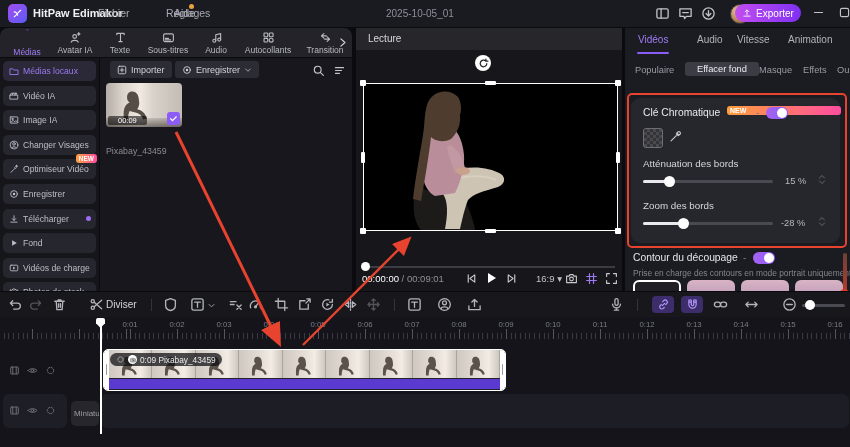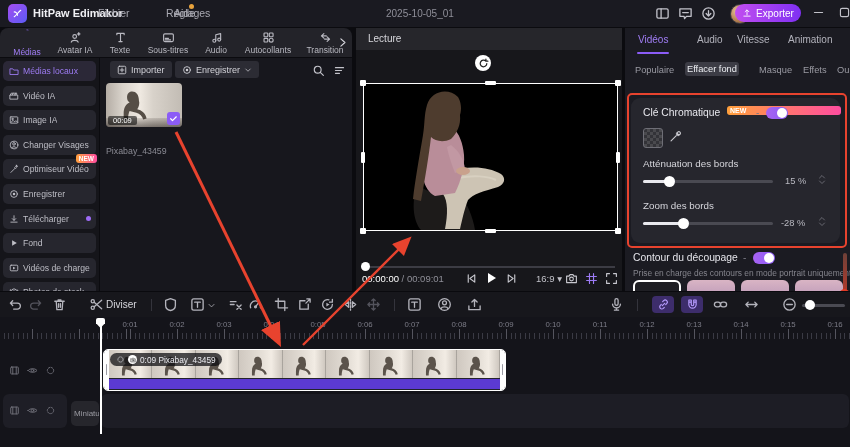--- a/index.html
+++ b/index.html
@@ -34,21 +34,21 @@
   .sbtn.active{background:#2b2837;color:#9d7bf2;}
   .badge-new{position:absolute;right:-1px;top:-5px;background:linear-gradient(90deg,#ffa03c,#ff4da0);color:#fff;font-size:6.5px;font-weight:bold;padding:1px 3px;border-radius:3px;}
   .dot-purple{position:absolute;right:5px;top:7px;width:5px;height:5px;border-radius:50%;background:#9d6bf5;}
 
   
   .media{position:absolute;left:100px;top:58px;width:252px;height:233px;background:#17171d;overflow:hidden;}
   .mbtn{position:absolute;height:17px;border-radius:3px;background:#2c2c34;color:#d2d2d8;font-size:9px;display:flex;align-items:center;gap:4px;padding:0 7px;}
   .thumb{position:absolute;left:6px;top:25px;width:76px;height:44px;border-radius:4px;overflow:hidden;background:linear-gradient(90deg,#b4ada5 0%,#d9d3cb 22%,#efe9e1 45%,#d8d2ca 62%,#c2bcb4 100%);}
   .thumb .floor{position:absolute;left:0;bottom:0;width:100%;height:9px;background:linear-gradient(180deg,rgba(60,50,45,.15),rgba(40,32,28,.55));}
   .thumb .sil{position:absolute;left:10px;bottom:3px;color:#564e46;}
-  .dur-chip{position:absolute;left:2px;bottom:2px;background:rgba(0,0,0,.55);color:#fff;font-size:7.5px;padding:0 5px;border-radius:2px;}
+  .dur-chip{position:absolute;left:2px;bottom:2px;background:rgba(0,0,0,.55);color:#fff;font-size:7.5px;padding:0 10px;border-radius:2px;}
   .check-badge{position:absolute;right:2px;bottom:2px;width:13px;height:13px;border-radius:3px;background:#8b5cf6;color:#fff;display:flex;align-items:center;justify-content:center;}
   .thumb-name{position:absolute;left:6px;top:72px;font-size:8.8px;color:#8a8a93;margin-top:16px;}
 
   
   .preview{position:absolute;left:356px;top:28px;width:266px;height:263px;background:#17171b;overflow:hidden;}
   .pv-head{position:absolute;left:0;top:0;width:100%;height:22px;background:#26262b;color:#d8d8dd;font-size:10px;line-height:22px;padding-left:12px;box-sizing:border-box;}
   .canvas{position:absolute;left:7px;top:55px;width:255px;height:148px;background:#000;}
   .selbox{position:absolute;left:0;top:0;right:0;bottom:0;border:1.5px solid #fff;box-sizing:border-box;}
   .hdl{position:absolute;background:#fff;border-radius:1px;}
   .rotate-handle{position:absolute;left:119px;top:27px;width:16px;height:16px;border-radius:50%;background:#fff;color:#222;display:flex;align-items:center;justify-content:center;}
@@ -58,21 +58,21 @@
   .pv-time-cur{color:#ffffff;}
   .pv-ic{position:absolute;top:244px;color:#c8c8cf;}
 
   
   .inspector{position:absolute;left:625px;top:28px;width:225px;height:263px;background:#1b1b22;overflow:hidden;}
   .itab{position:absolute;top:6px;font-size:10px;color:#b2b2bb;}
   .itab.active{color:#a07df5;font-weight:normal;}
   .itab-underline{position:absolute;left:12px;top:24px;width:32px;height:2px;background:#8b5cf6;border-radius:1px;}
   .subtabs{position:absolute;left:0;top:34px;width:225px;height:22px;}
   .stab{position:absolute;top:3px;font-size:9.3px;color:#9a9aa3;}
-  .stab.pill{background:#3c3c45;color:#eceef2;border-radius:3px;padding:2px 2px;top:0px;}
+  .stab.pill{background:#3c3c45;color:#eceef2;border-radius:3px;padding:2px 12px;top:0px;}
   .card{position:absolute;left:6px;top:70px;width:209px;height:145px;background:#26262d;border-radius:9px;}
   .toggle{position:relative;width:22px;height:12px;border-radius:6px;background:linear-gradient(90deg,#a863f2,#8b5cf6);}
   .toggle .knob{position:absolute;right:1px;top:1px;width:10px;height:10px;border-radius:50%;background:#fff;}
   .swatch{position:absolute;left:12px;top:30px;width:18px;height:18px;border-radius:3px;border:1px solid #6e6e76;background:repeating-conic-gradient(#4a4a4e 0% 25%,#333338 0% 50%) 0 0/6px 6px;}
   .slider{position:absolute;height:3px;border-radius:2px;background:#4a4a52;}
   .slider .fillb{position:absolute;left:0;top:0;height:3px;border-radius:2px;background:#e9e9ee;}
   .slider .knob{position:absolute;top:-4.5px;width:11px;height:11px;border-radius:50%;background:#fff;}
   .val{position:absolute;font-size:9.3px;color:#b9b9c1;}
   .steppers{position:absolute;display:flex;flex-direction:column;gap:1px;color:#84848d;}
   .contour-sub{position:absolute;left:8px;top:240px;width:215px;font-size:8.4px;color:#84848c;white-space:nowrap;}

